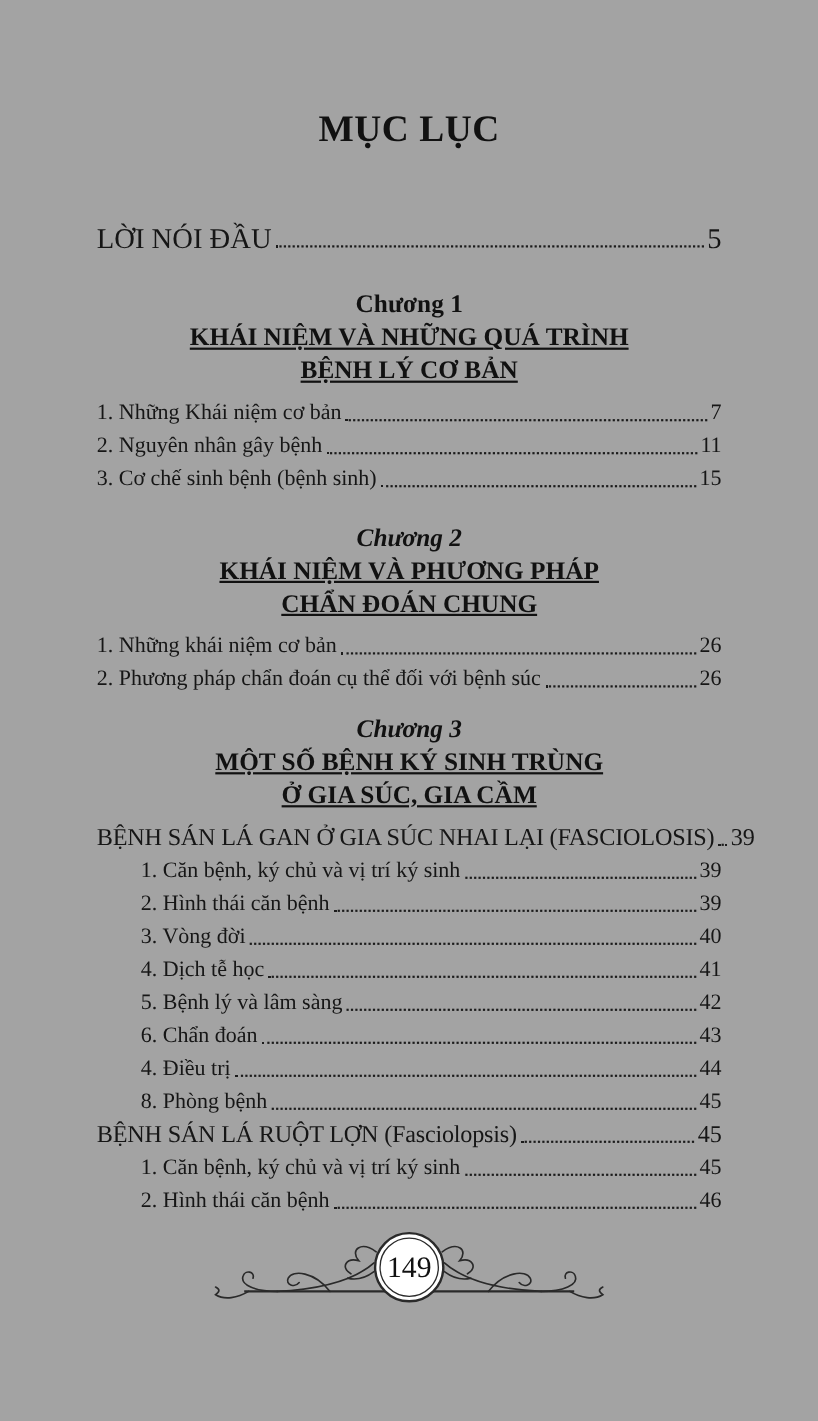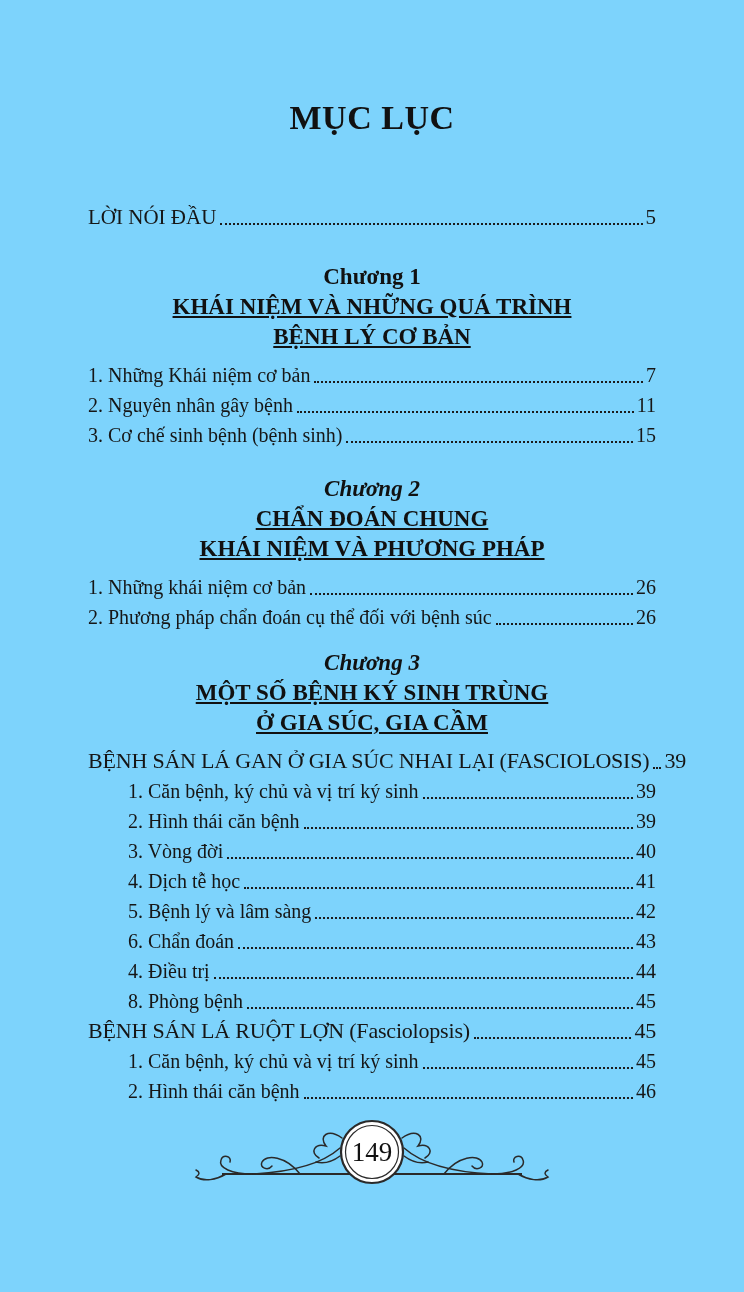--- a/index.html
+++ b/index.html
@@ -6,21 +6,21 @@
     margin: 0;
     padding: 0;
     background: #ffffff;
   }
   .page {
     position: relative;
     width: 744px;
     height: 1292px;
     box-sizing: border-box;
     padding: 96px 88px 8px 88px;
-    background: #7dd3fc;
+    background: #a3a3a3;
     color: #1a1a1a;
     font-family: "Liberation Serif", "DejaVu Serif", serif;
     overflow: hidden;
   }
   .page-title {
     margin: 0;
     text-align: center;
     font-size: 34px;
     font-weight: bold;
     line-height: 44px;
@@ -38,21 +38,21 @@
   .row .lbl { white-space: nowrap; }
   .row .leader {
     flex: 1 1 auto;
     min-width: 8px;
     border-bottom: 2.4px dotted #1b1b1b;
     margin: 0 3px 7px 4px;
   }
   .row .pg { white-space: nowrap; }
   .row.sec { font-size: 22px; letter-spacing: -0.2px; }
   .row.indent { padding-left: 40px; }
-  .preface { margin-top: 62px; font-size: 21px; }
+  .preface { margin-top: 62px; font-size: 26px; }
   
   .chapter { margin-top: 24px; }
   #ch1 { margin-top: 30px; }
   #ch3 { margin-top: 16px; }
   .kicker {
     text-align: center;
     font-weight: bold;
     font-size: 23px;
     line-height: 30px;
     color: #111;
@@ -105,22 +105,22 @@
       <div class="row">
         <span class="lbl">3. Cơ chế sinh bệnh (bệnh sinh)</span>
         <span class="leader"></span>
         <span class="pg">15</span>
       </div>
     </div>
   </div>
 
   <div class="chapter" id="ch2">
     <div class="kicker it">Chương 2</div>
+    <div class="ch-title">KHÁI NIỆM VÀ PHƯƠNG PHÁP</div>
     <div class="ch-title">CHẨN ĐOÁN CHUNG</div>
-    <div class="ch-title">KHÁI NIỆM VÀ PHƯƠNG PHÁP</div>
     <div class="items">
       <div class="row">
         <span class="lbl">1. Những khái niệm cơ bản</span>
         <span class="leader"></span>
         <span class="pg">26</span>
       </div>
       <div class="row">
         <span class="lbl">2. Phương pháp chẩn đoán cụ thể đối với bệnh súc</span>
         <span class="leader"></span>
         <span class="pg">26</span>

